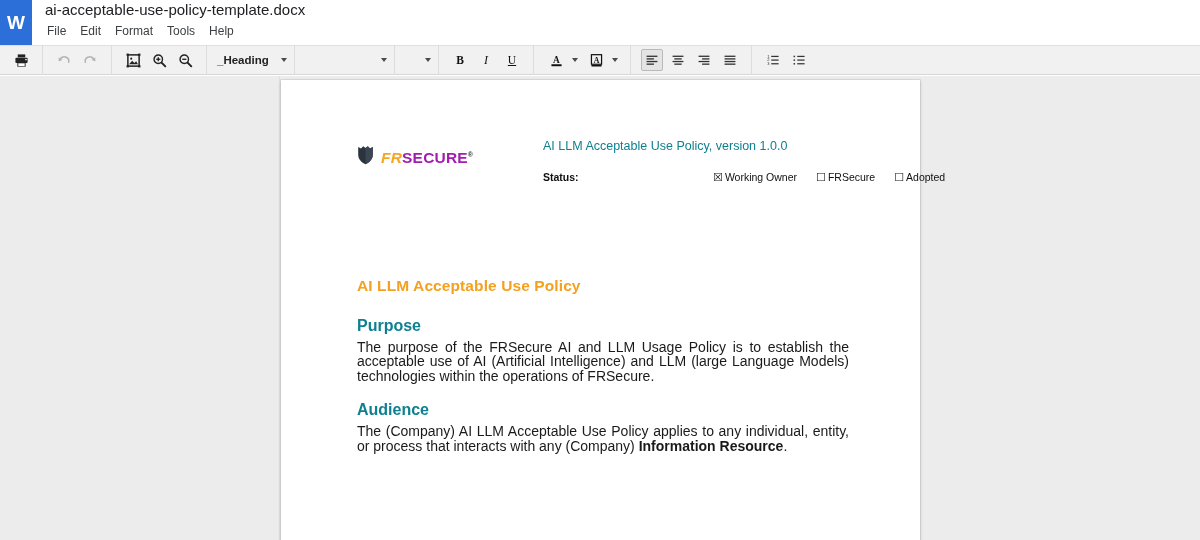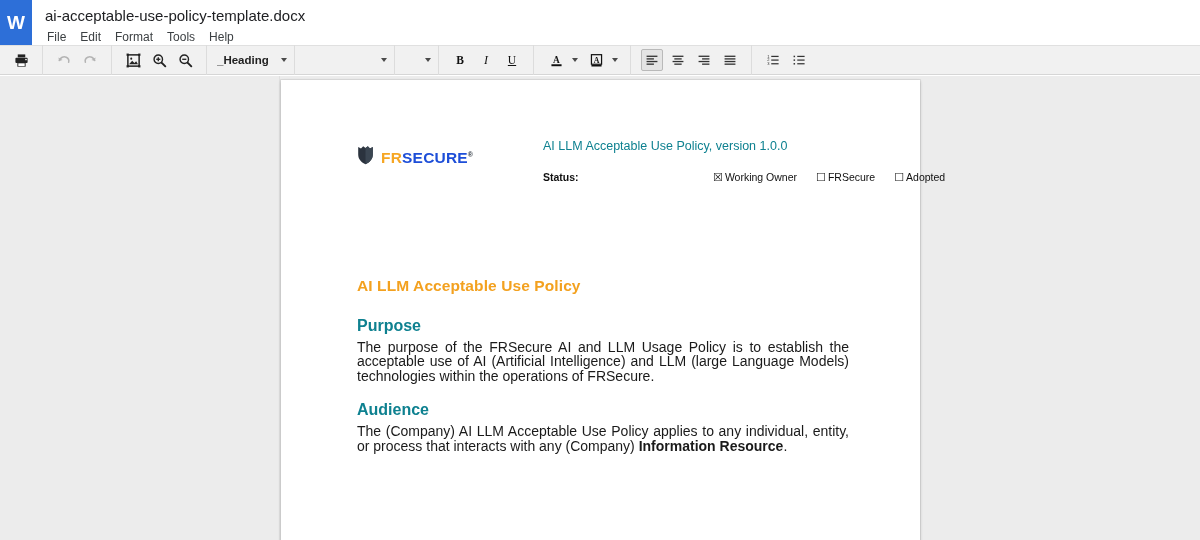--- a/index.html
+++ b/index.html
@@ -37,21 +37,20 @@
     font-size: 19px;
     font-weight: 700;
     display: flex;
     align-items: center;
     justify-content: center;
     letter-spacing: 0px;
     flex: 0 0 auto;
   }
   .title-col {
     margin-left: 13px;
-    padding-top: 6px;
     display: flex;
     flex-direction: column;
   }
   .doc-title {
     font-size: 15px;
     color: #202124;
     line-height: 19px;
     font-weight: 400;
     white-space: nowrap;
   }
@@ -197,22 +196,22 @@
     padding-top: 7px;
   }
   .shield { flex: 0 0 auto; margin-right: 7px; }
   .logo-text {
     font-size: 15.5px;
     font-weight: 700;
     letter-spacing: 0.2px;
     line-height: 16px;
     white-space: nowrap;
   }
-  .logo-fr { color: #f6a623; }
-  .logo-secure { color: #1d4ed8; }
+  .logo-fr { color: #f6a623; font-style: italic; }
+  .logo-secure { color: #a21caf; }
   .logo-tm {
     font-size: 7px;
     vertical-align: super;
     color: #27303a;
     font-weight: 700;
   }
 
   .hdr-right { flex: 1 1 auto; }
   .hdr-doctitle {
     font-size: 12.5px;

